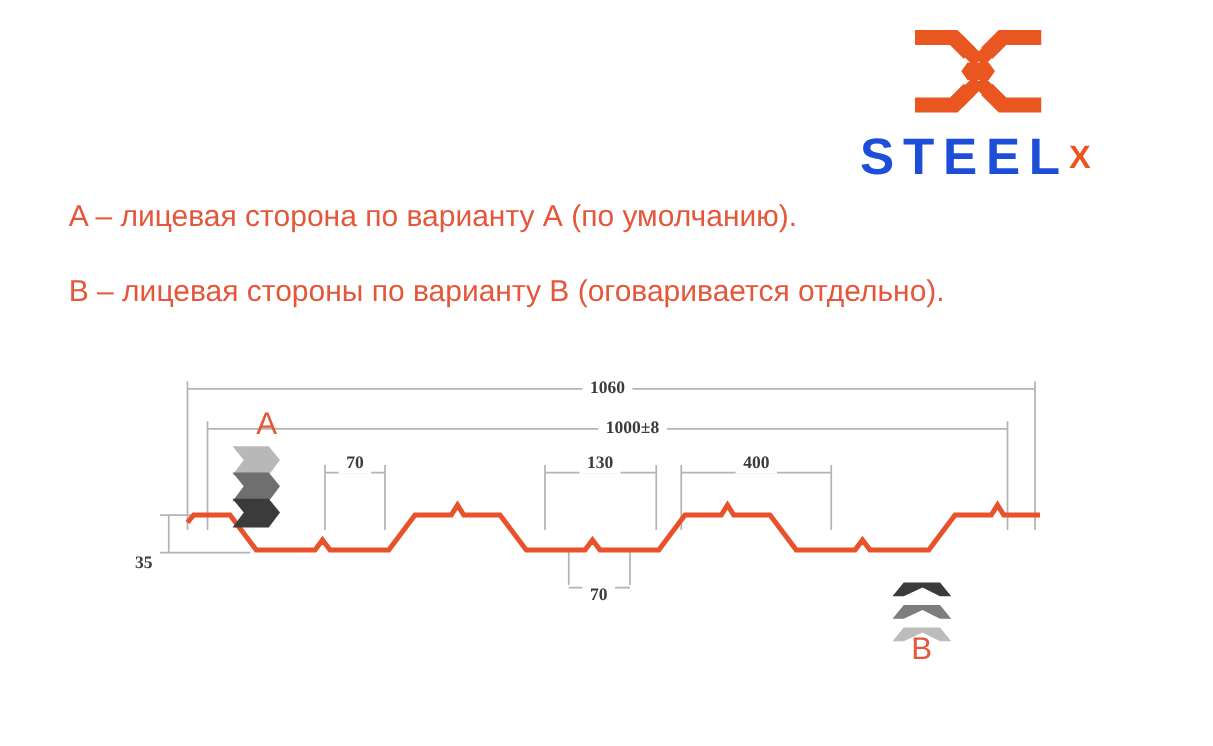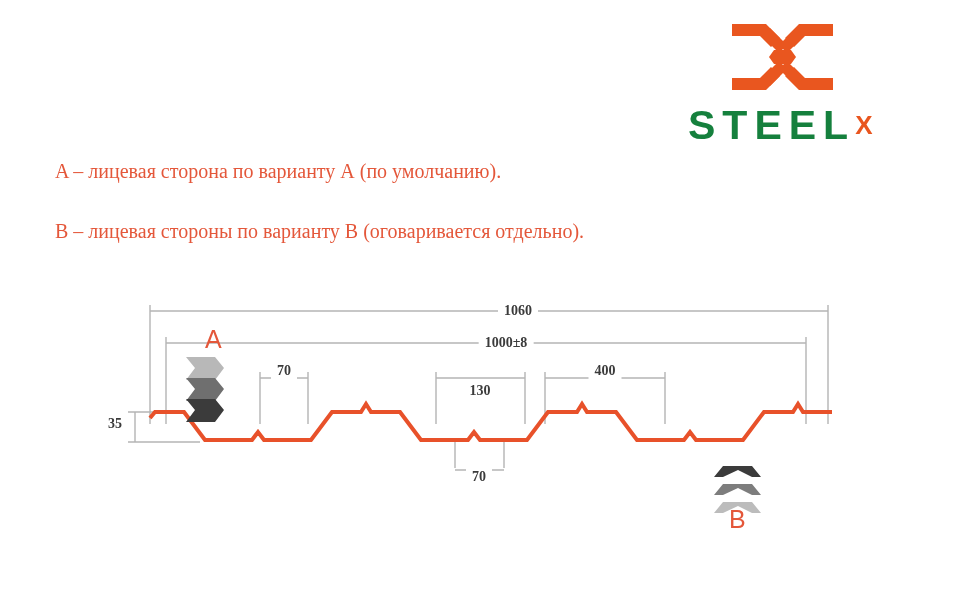--- a/index.html
+++ b/index.html
@@ -39,40 +39,40 @@
     height: 44px;
     display: flex;
     align-items: flex-end;
     justify-content: flex-start;
   }
   #logo-steel-text {
     font-family: "Liberation Sans", sans-serif;
     font-size: 41px;
     font-weight: 700;
     letter-spacing: 7px;
-    color: #15803d;
+    color: #1d4ed8;
     line-height: 1;
   }
   #logo-x-text {
     font-family: "Liberation Sans", sans-serif;
     font-size: 26px;
     font-weight: 700;
     color: #E9561F;
     line-height: 1;
     position: relative;
     top: -8px;
     left: 0px;
   }
 
   
   .note-line {
     position: absolute;
     left: 55px;
-    font-family: Liberation Serif, serif;
-    font-size: 20px;
+    font-family: Liberation Sans, sans-serif;
+    font-size: 24px;
     font-weight: 400;
     color: #E4573A;
     white-space: nowrap;
     letter-spacing: 0px;
   }
   #note-a { top: 160px; }
   #note-b { top: 220px; }
 
   
   #drawing {
@@ -189,22 +189,22 @@
     <path d="M186 399 L215 399 L224 410 L215 422 L186 422 L195 410 Z" fill="#3b3b3b"></path>
   </g>
 
   <g>
     <path d="M714 477 L723 466 L752 466 L761 477 L752 477 L738 470 L723 477 Z" fill="#3b3b3b"></path>
     <path d="M714 495 L723 484 L752 484 L761 495 L752 495 L738 488 L723 495 Z" fill="#7d7d7d"></path>
     <path d="M714 513 L723 502 L752 502 L761 513 L752 513 L738 506 L723 513 Z" fill="#bcbcbc"></path>
   </g>
 </svg>
 
-<div class="dim-text" style="left:518px; top:311px;">1060</div>
+<div class="dim-text" style="left:486px; top:311px;">1060</div>
 <div class="dim-text" style="left:486px; top:343px;margin-left:20px;">1000±8</div>
 <div class="dim-text" style="left:284px; top:371px;">70</div>
-<div class="dim-text" style="left:480px; top:371px;margin-top:20px;">130</div>
+<div class="dim-text" style="left:480px; top:371px;">130</div>
 <div class="dim-text" style="left:605px; top:371px;">400</div>
 <div class="dim-text" style="left:479px; top:477px;">70</div>
-<div class="dim-text" style="left:115px; top:424px;">35</div>
+<div class="dim-text" style="left:115px; top:451px;">35</div>
 
 <div class="marker-letter" id="marker-a-letter">A</div>
 <div class="marker-letter" id="marker-b-letter">B</div>
 
 </body></html>

